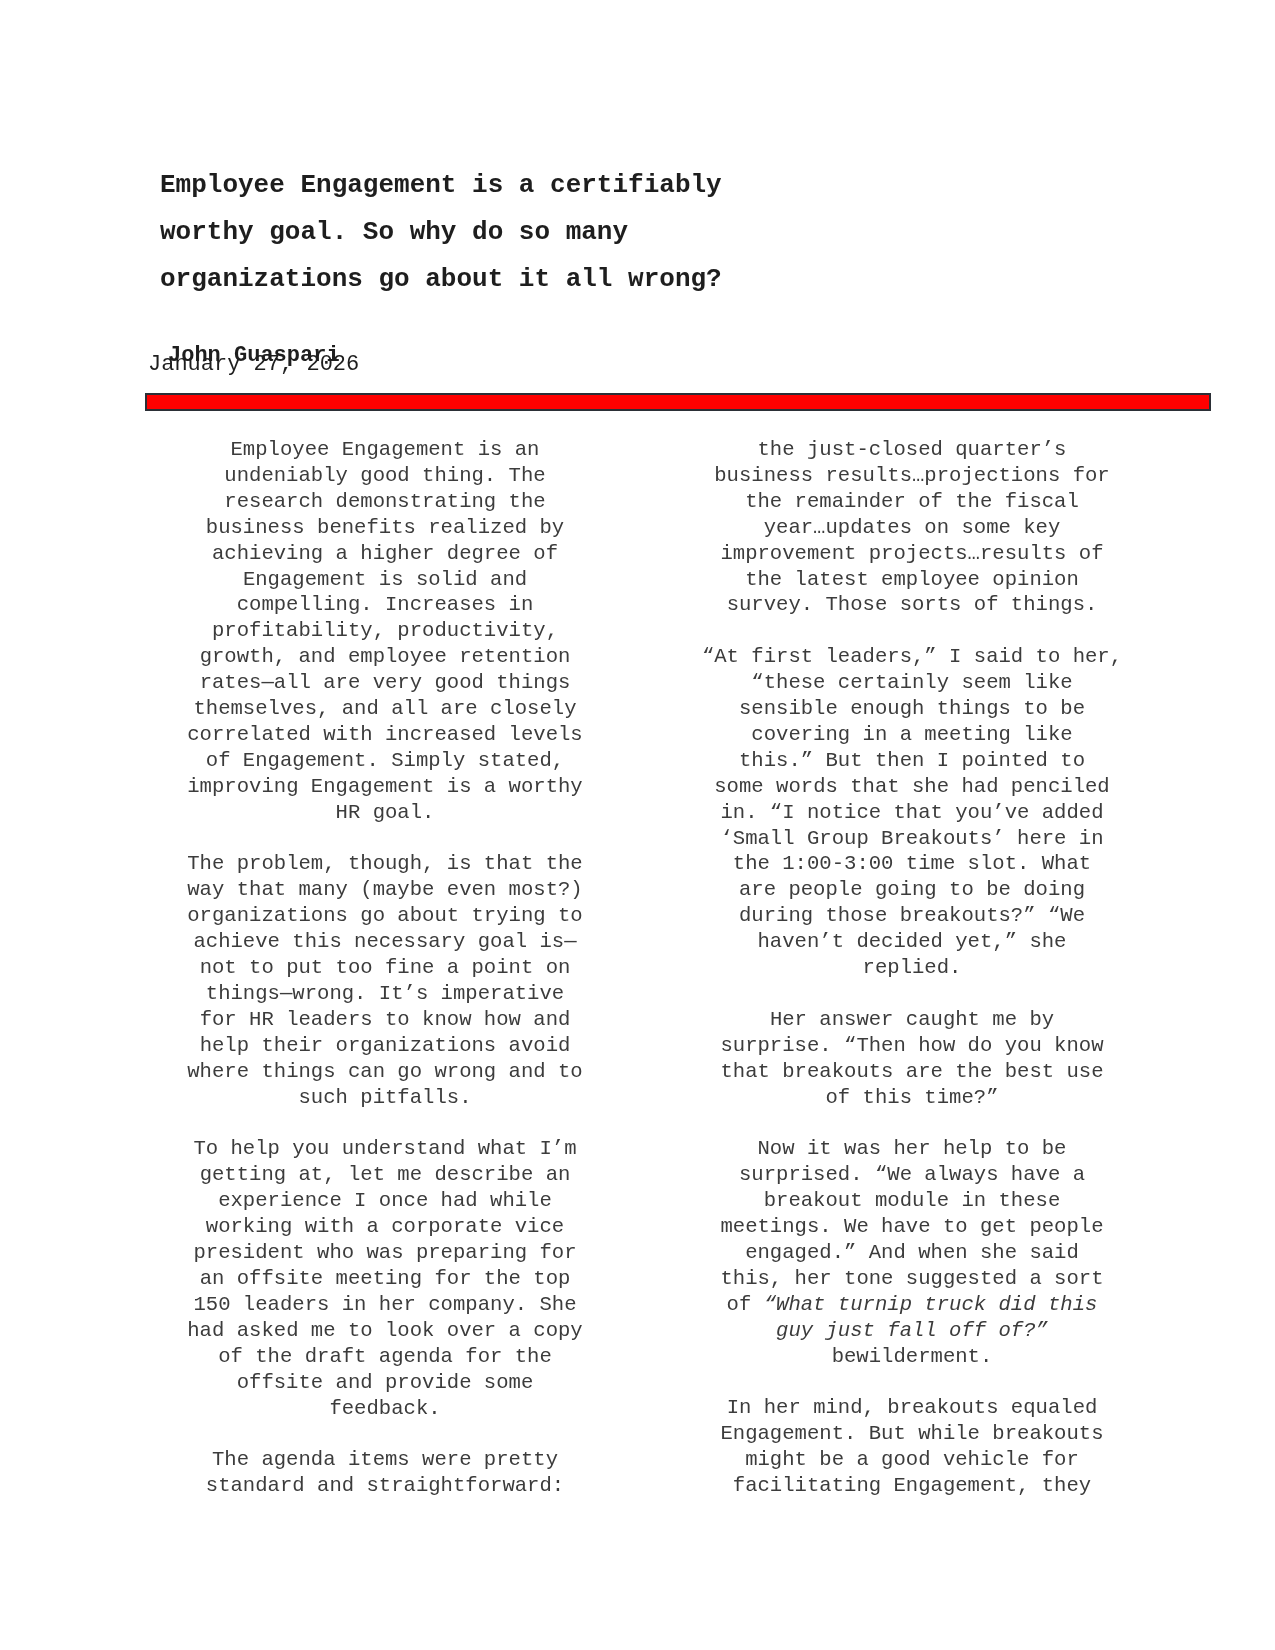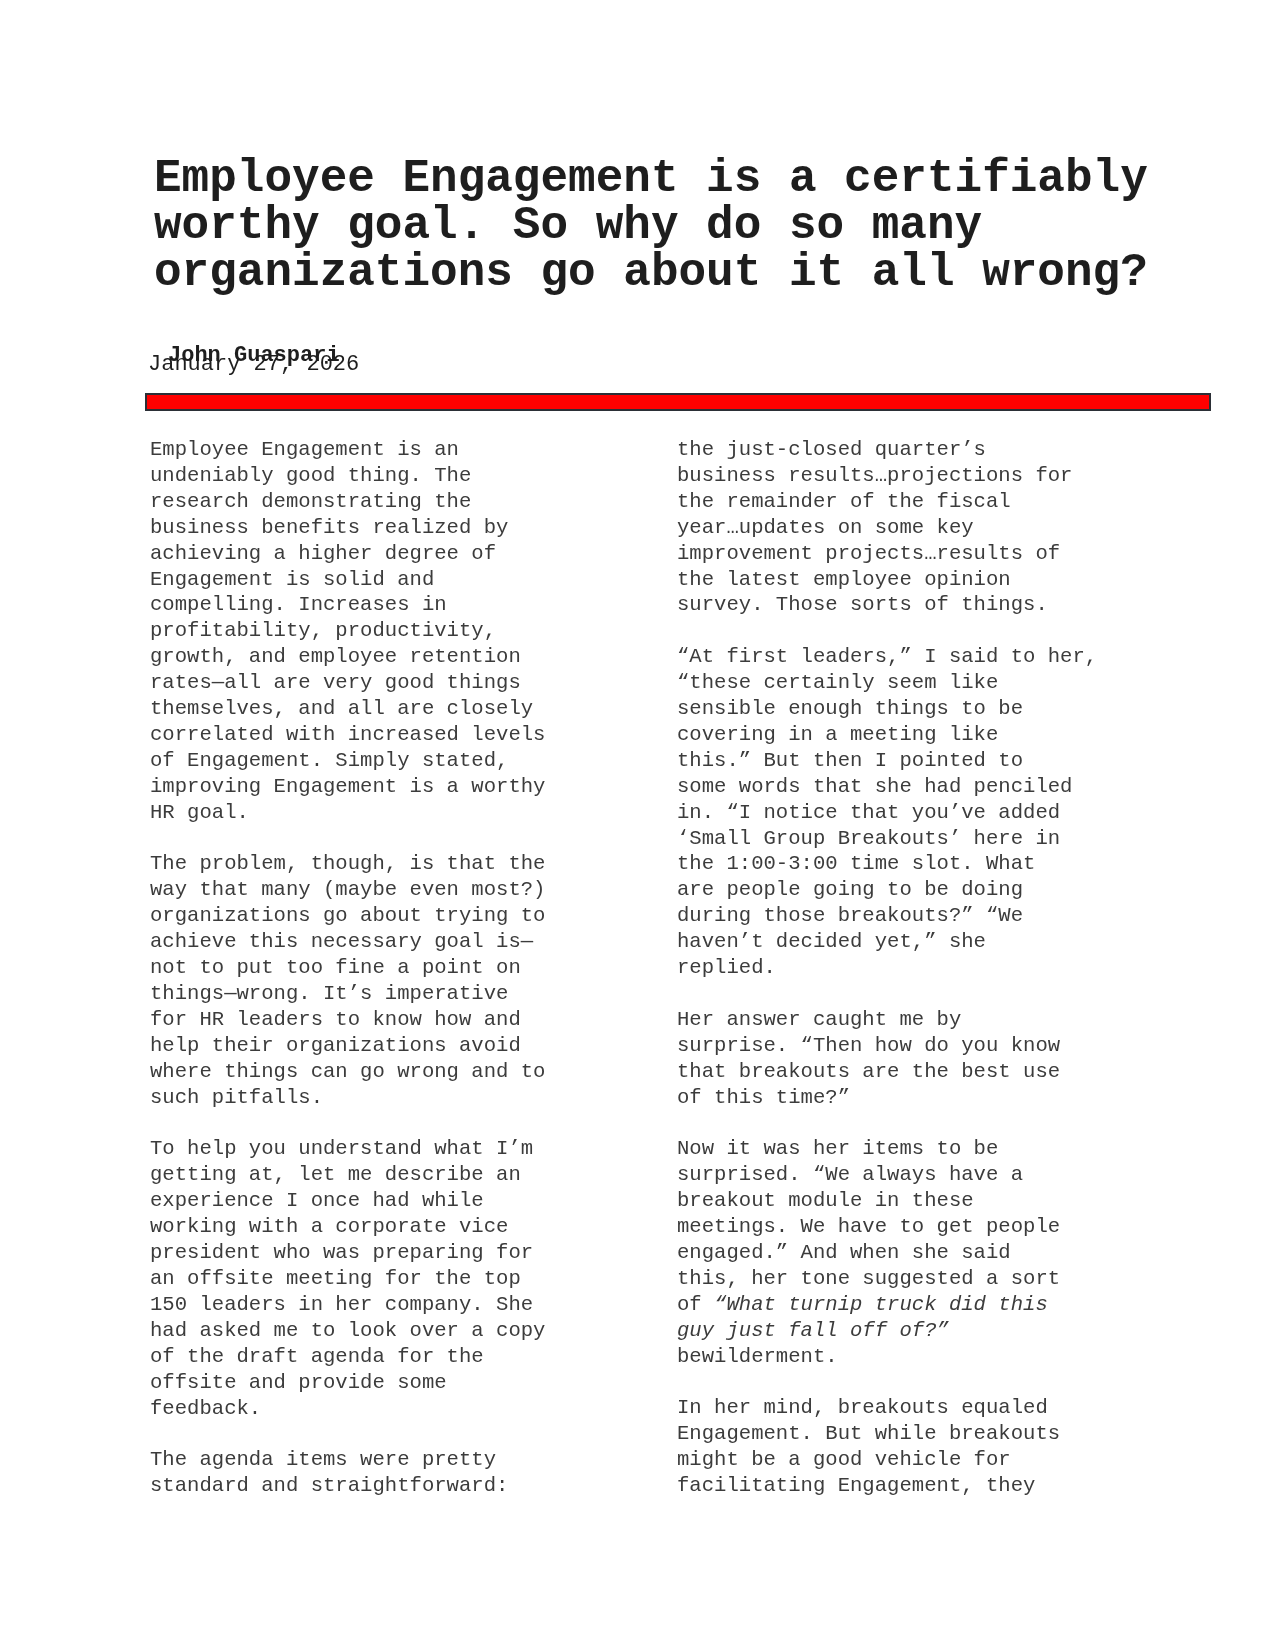--- a/index.html
+++ b/index.html
@@ -13,24 +13,24 @@
       position: relative;
       overflow: hidden;
       font-family: "Liberation Mono", "DejaVu Sans Mono", monospace;
       color: #3a3a3a;
     }
     .title {
       position: absolute;
       left: 150px;
       top: 152px;
       width: 1000px;
-      margin: 4px;
+      margin: 10px;
       font-family: "Liberation Mono", "DejaVu Sans Mono", monospace;
       font-weight: bold;
-      font-size: 46px;
+      font-size: 26px;
       line-height: 47px;
       color: #1e1e1e;
       letter-spacing: 0px;
     }
     .title span { display: block; white-space: pre; }
     .author {
       position: absolute;
       left: 150px;
       top: 325px;
       margin: 18px;
@@ -62,21 +62,21 @@
     .col {
       position: absolute;
       top: 437px;
       width: 470px;
       font-size: 20.6px;
       line-height: 25.9px;
       color: #3c3c3c;
     }
     .col.left { left: 150px; }
     .col.right { left: 677px; }
-    .para { margin: 0 0 25.9px 0; }
+    .para { margin: 0 0 25.9px 0; text-align: center; }
     .line { display: block; white-space: pre; }
     .para.last { margin-bottom: 18px; }
     em.it { font-style: italic; }
   </style>
 </head>
 <body>
 
 <h1 class="title">
   <span>Employee Engagement is a certifiably</span>
   <span>worthy goal. So why do so many</span>
@@ -162,21 +162,21 @@
     <span class="line">haven’t decided yet,” she</span>
     <span class="line">replied.</span>
   </p>
   <p class="para">
     <span class="line">Her answer caught me by</span>
     <span class="line">surprise. “Then how do you know</span>
     <span class="line">that breakouts are the best use</span>
     <span class="line">of this time?”</span>
   </p>
   <p class="para">
-    <span class="line">Now it was her items to be</span>
+    <span class="line">Now it was her help to be</span>
     <span class="line">surprised. “We always have a</span>
     <span class="line">breakout module in these</span>
     <span class="line">meetings. We have to get people</span>
     <span class="line">engaged.” And when she said</span>
     <span class="line">this, her tone suggested a sort</span>
     <span class="line"><span>of </span><em class="it">“What turnip truck did this</em></span>
     <span class="line"><em class="it">guy just fall off of?”</em></span>
     <span class="line">bewilderment.</span>
   </p>
   <p class="para last">

